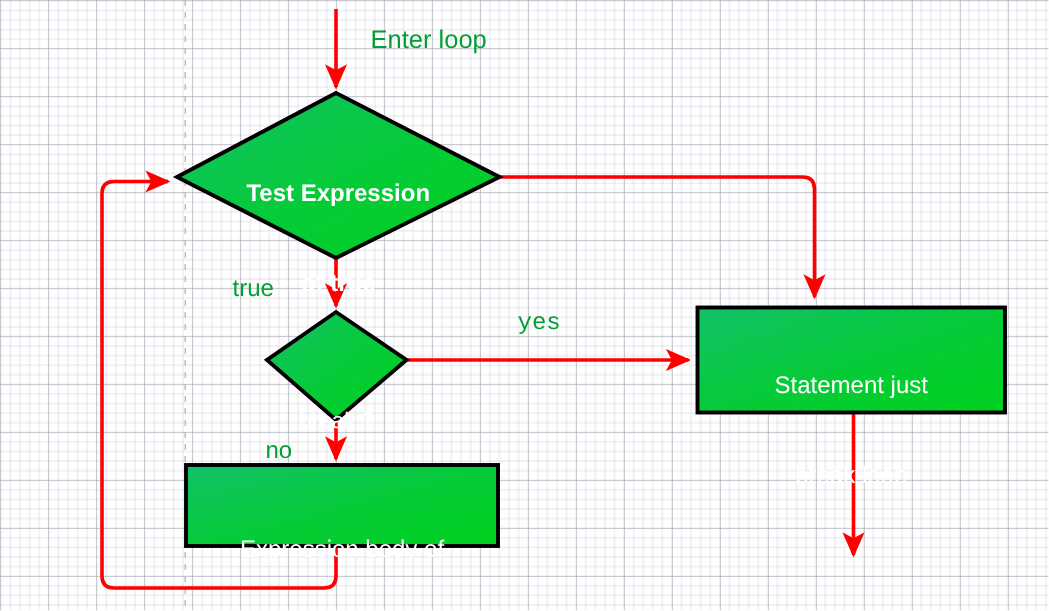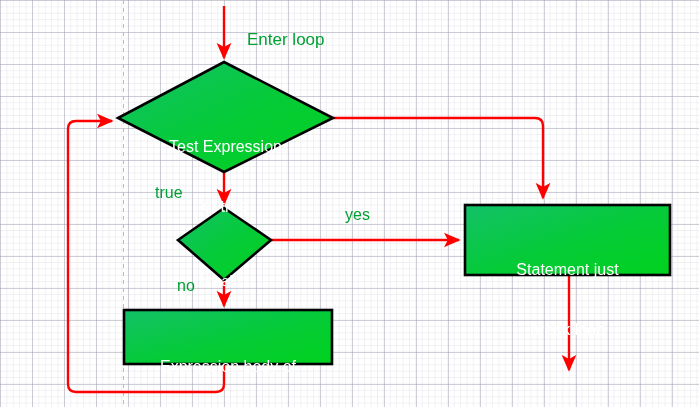--- a/index.html
+++ b/index.html
@@ -46,21 +46,21 @@
   }
   .edge-label {
     position: absolute;
     color: #00a033;
     font-family: "Liberation Sans", sans-serif;
     font-size: 16px;
     line-height: 18px;
     text-align: left;
     white-space: pre;
   }
-  #label-enter-loop { font-size: 17px; margin-top: 13px; }
+  #label-enter-loop { font-size: 17px; }
   #label-break { font-size: 15px; }
 </style>
 </head>
 <body>
 
 <div id="canvas">
 
   <svg id="diagram-svg" viewBox="0 0 699 407" xmlns="http://www.w3.org/2000/svg">
     <defs>
       <linearGradient id="nodeGrad" x1="0%" y1="0%" x2="100%" y2="100%">
@@ -91,40 +91,40 @@
 
     <polygon points="224,62 333,118 224,172 118,118" fill="url(#nodeGrad)" stroke="#000000" stroke-width="2.6" stroke-linejoin="miter"></polygon>
 
     <polygon points="224,208 271,240 224,280 178,240" fill="url(#nodeGrad)" stroke="#000000" stroke-width="2.6" stroke-linejoin="miter"></polygon>
 
     <rect x="124" y="310" width="208" height="54" fill="url(#nodeGrad)" stroke="#000000" stroke-width="2.6"></rect>
 
     <rect x="465" y="205" width="205" height="70" fill="url(#nodeGrad)" stroke="#000000" stroke-width="2.6"></rect>
   </svg>
 
-  <div class="node-label" id="label-test-expression" style="left:118px; top:97px; width:215px;">
+  <div class="node-label" id="label-test-expression" style="left:118px; top:80px; width:215px;font-weight:bold;">
     <div>Test Expression</div>
     <div>of true</div>
   </div>
 
   <div class="node-label" id="label-break" style="left:178px; top:231px; width:93px;">
     <div>break ?</div>
   </div>
 
   <div class="node-label" id="label-remaining-body" style="left:124px; top:317px; width:208px;">
     <div>Expression body of</div>
     
   </div>
 
-  <div class="node-label" id="label-statement-below" style="left:465px; top:220px; width:205px;">
+  <div class="node-label" id="label-statement-below" style="left:465px; top:208px; width:205px;">
     <div>Statement just</div>
     <div>break loop</div>
   </div>
 
   <div class="edge-label" id="label-enter-loop" style="left:247px; top:18px;">Enter loop</div>
 
   <div class="edge-label" id="label-true" style="left:155px; top:184px;text-align:center;">true</div>
 
-  <div class="edge-label" id="label-yes" style="left:345px; top:206px;">yes</div>
+  <div class="edge-label" id="label-yes" style="left:345px; top:206px;font-family:Liberation Mono, monospace;">yes</div>
 
-  <div class="edge-label" id="label-no" style="left:177px; top:277px;">no</div>
+  <div class="edge-label" id="label-no" style="left:177px; top:292px;">no</div>
 
 </div>
 
 </body></html>

